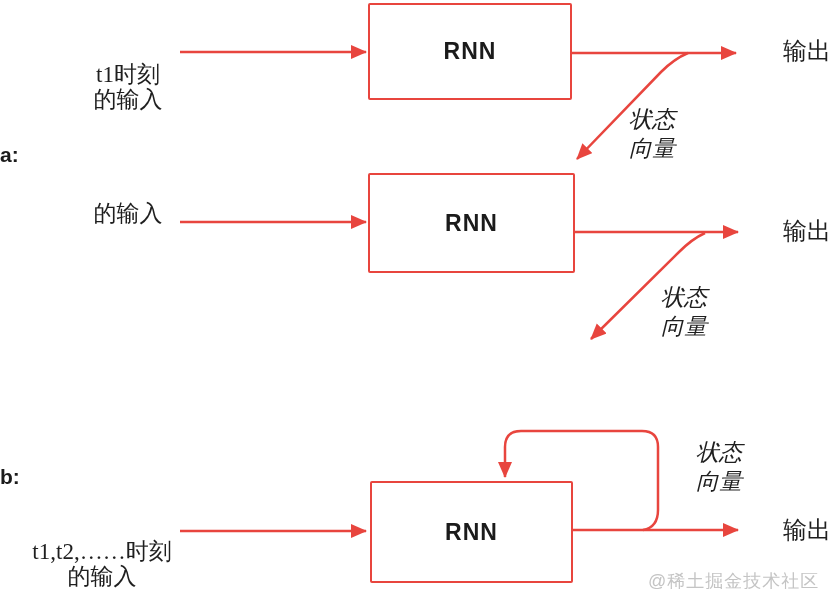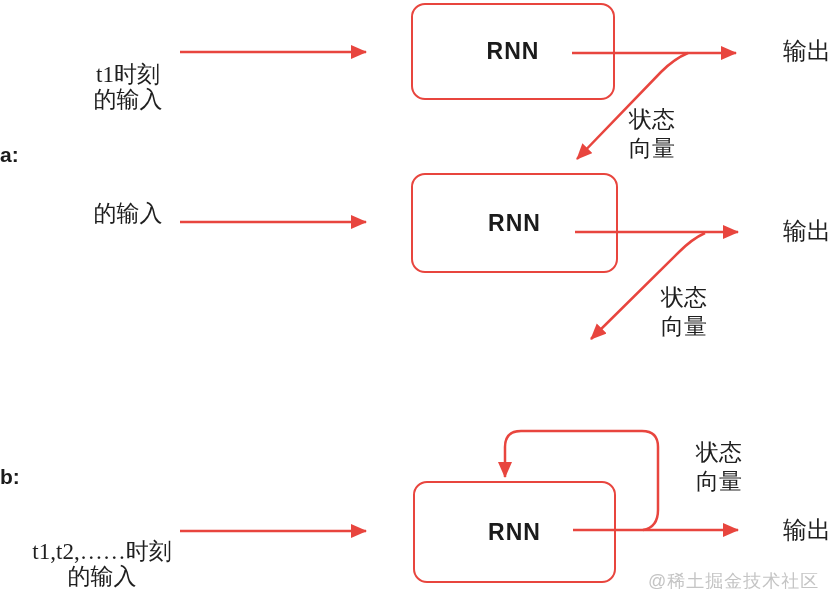--- a/index.html
+++ b/index.html
@@ -3,38 +3,38 @@
 <meta charset="utf-8">
 <style>
   html,body{margin:0;padding:0;background:#ffffff;}
   .canvas{
     position:relative;width:828px;height:589px;background:#ffffff;overflow:hidden;
     font-family:"Liberation Sans","DejaVu Sans",sans-serif;
   }
   .diagram-svg{position:absolute;left:0;top:0;pointer-events:none;z-index:3;}
   .rnn-box{
     position:absolute;box-sizing:border-box;background:#ffffff;
-    border:2.5px solid #e8453e;border-radius:14px;
-    display:flex;align-items:center;justify-content:center;z-index:2;margin-left:43px;
+    border:2.5px solid #e8453e;border-radius:2px;
+    display:flex;align-items:center;justify-content:center;z-index:2;
   }
   .rnn-text{
     font-family:"Liberation Sans","DejaVu Sans",sans-serif;
     font-size:23px;font-weight:600;letter-spacing:1px;color:#1b1b1b;
   }
   .lbl{
     position:absolute;z-index:4;color:#1f1f1f;
     font-family:"Liberation Serif","DejaVu Serif",serif;
     font-size:23px;line-height:25px;text-align:center;
   }
   .section-label{
     font-family:"Liberation Sans","DejaVu Sans",sans-serif;
     font-weight:700;font-size:21px;color:#1b1b1b;text-align:left;line-height:22px;
   }
   .out-label{font-size:24px;line-height:26px;white-space:nowrap;text-align:left;}
-  .state-label{line-height:29px;}
+  .state-label{line-height:29px;font-style:italic;}
   .watermark{
     position:absolute;z-index:4;color:#c4c4c4;
     font-family:"Liberation Sans","DejaVu Sans",sans-serif;
     font-size:18px;letter-spacing:1px;white-space:nowrap;margin-top:23px;
   }
 </style>
 </head>
 <body>
 
 <div class="canvas">

